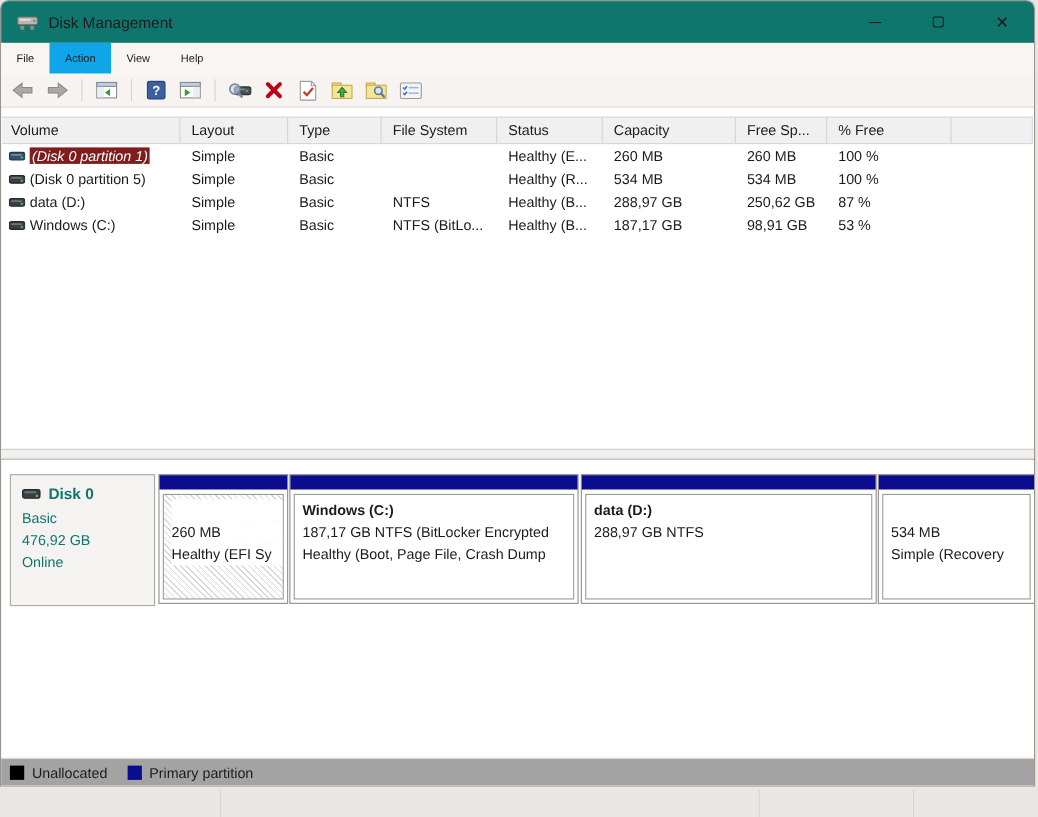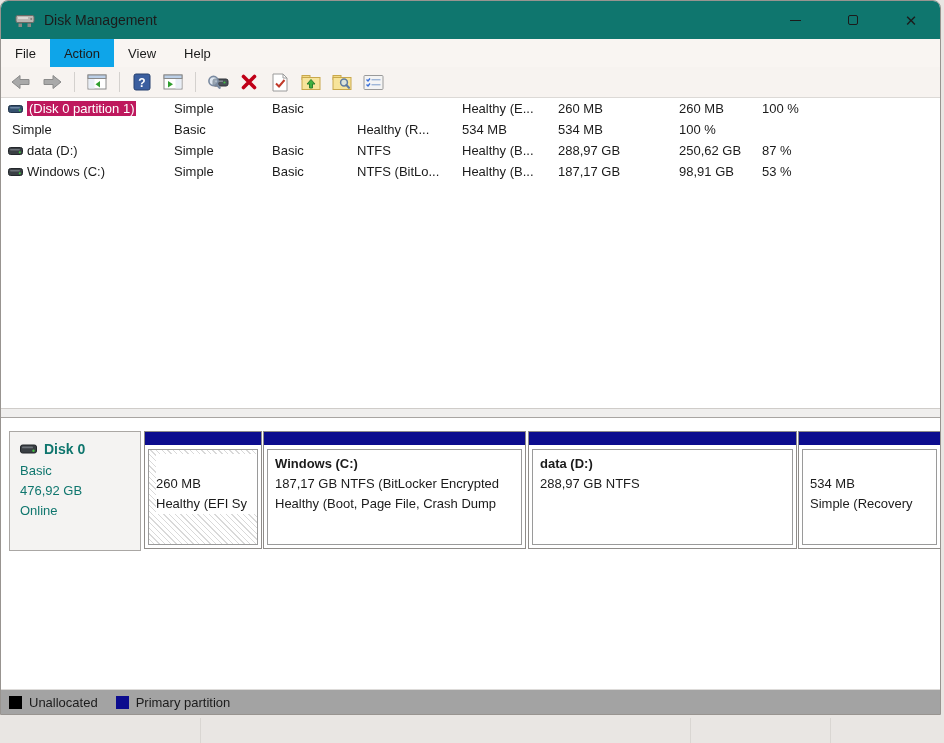--- a/index.html
+++ b/index.html
@@ -15,41 +15,41 @@
   .titlebar .app-icon{margin-left:14px;display:flex;align-items:center;}
   .titlebar .title{margin-left:9px;font-size:14px;color:#1b1b1b;}
   .win-controls{margin-left:auto;display:flex;height:100%;}
   .ctrl{width:58px;height:100%;display:flex;align-items:center;justify-content:center;color:#1b1b1b;}
   .glyph-min{width:11px;height:1px;background:#1b1b1b;}
   .glyph-max{width:10px;height:10px;border:1.2px solid #1b1b1b;border-radius:2px;}
   .glyph-close{font-size:15px;line-height:1;}
 
   
   .menubar{position:absolute;left:0;top:38px;right:0;height:28px;background:#f9f5f2;
-    display:flex;align-items:stretch;font-size:13px;color:#1b1b1b;}
+    display:flex;align-items:stretch;font-size:10px;color:#1b1b1b;}
   .menu-item{display:flex;align-items:center;padding:0 14px;}
   .menu-item.active{background:#0ea5e9;}
 
   
   .toolbar{position:absolute;left:0;top:66px;right:0;height:31px;background:#f7f3f0;
     border-bottom:1px solid #dcd9d6;display:flex;align-items:center;padding-left:8px;gap:7px;}
   .tbtn{width:24px;height:24px;display:flex;align-items:center;justify-content:center;}
   .tsep{width:1px;height:20px;background:#d4d1ce;margin:0 3px;}
 
   
   .list-pane{position:absolute;left:1px;right:1px;top:97px;height:310px;background:#fff;}
   .vgrid{display:grid;grid-template-columns:162px 98px 85px 105px 96px 121px 83px 113px 1fr;}
   .lheader{margin-top:8px;height:25px;background:#f0f0f0;border-top:1px solid #d8d8d8;
     border-bottom:1px solid #d8d8d8;font-size:13px;color:#1b1b1b;}
   .lheader .hcell{display:flex;align-items:center;padding-left:10px;border-right:1px solid #d4d4d4;}
   .lheader .hcell:first-child{padding-left:8px;}
   .vrow{height:21px;font-size:13px;color:#1b1b1b;}
   .vrow .cell{display:flex;align-items:center;padding-left:10px;white-space:nowrap;overflow:hidden;}
   .vrow .vol-cell{padding-left:6px;gap:4px;}
-  .sel-text{background:#be185d;color:#fff;padding:0 2px;}
+  .sel-text{background:#7f1d1d;color:#fff;padding:0 2px;font-style:italic;}
 
   
   .splitter{position:absolute;left:0;right:0;top:407px;height:10px;background:#f0efee;
     border-top:1px solid #cfccc9;border-bottom:1px solid #a8a5a2;}
 
   
   .bottom-pane{position:absolute;left:1px;right:1px;top:417px;height:271px;background:#fff;}
   .disk-panel{position:absolute;left:7px;top:13px;width:132px;height:120px;background:#f4f3f2;
     border:1px solid #aaa7a4;padding:7px 0 0 10px;font-size:13px;color:#0f766e;line-height:20px;}
   .disk-title{display:flex;align-items:center;gap:7px;font-weight:bold;font-size:14px;margin-bottom:2px;}
@@ -190,20 +190,31 @@
           <rect x="1" y="1.5" width="19" height="14" rx="1" fill="#f4f4f4" stroke="#9a9a9a"></rect>
           <path d="M3.5 5.5l1.5 1.5 2-2.5" stroke="#3a6fd8" stroke-width="1.4" fill="none"></path>
           <rect x="8.5" y="5" width="9" height="1.4" fill="#9fb6d8"></rect>
           <path d="M3.5 10.5l1.5 1.5 2-2.5" stroke="#3a6fd8" stroke-width="1.4" fill="none"></path>
           <rect x="8.5" y="10" width="9" height="1.4" fill="#9fb6d8"></rect>
         </svg>
       </div>
     </div>
 
     <div class="list-pane">
+      <div class="lheader vgrid">
+        <div class="hcell">Volume</div>
+        <div class="hcell">Layout</div>
+        <div class="hcell">Type</div>
+        <div class="hcell">File System</div>
+        <div class="hcell">Status</div>
+        <div class="hcell">Capacity</div>
+        <div class="hcell">Free Sp...</div>
+        <div class="hcell">% Free</div>
+        <div class="hcell"></div>
+      </div>
 
       <div class="vrow vgrid">
         <div class="cell vol-cell">
           <svg width="15" height="10" viewBox="0 0 15 10">
               <rect x="0.5" y="1.5" width="14" height="7" rx="2" fill="#35506e" stroke="#22354a"></rect>
               <rect x="2" y="3" width="10" height="1.6" rx="0.8" fill="#6e88a4"></rect>
               <circle cx="11.8" cy="6.3" r="1.1" fill="#3fc13f"></circle>
             </svg>
           <span class="sel-text">(Disk 0 partition 1)</span>
         </div>
@@ -211,20 +222,28 @@
         <div class="cell">Basic</div>
         <div class="cell"></div>
         <div class="cell">Healthy (E...</div>
         <div class="cell">260 MB</div>
         <div class="cell">260 MB</div>
         <div class="cell">100 %</div>
         <div class="cell"></div>
       </div>
 
       <div class="vrow vgrid">
+        <div class="cell vol-cell">
+          <svg width="15" height="10" viewBox="0 0 15 10">
+              <rect x="0.5" y="1.5" width="14" height="7" rx="2" fill="#3a3f44" stroke="#23272b"></rect>
+              <rect x="2" y="3" width="10" height="1.6" rx="0.8" fill="#6c7278"></rect>
+              <circle cx="11.8" cy="6.3" r="1.1" fill="#3fc13f"></circle>
+            </svg>
+          <span>(Disk 0 partition 5)</span>
+        </div>
         <div class="cell">Simple</div>
         <div class="cell">Basic</div>
         <div class="cell"></div>
         <div class="cell">Healthy (R...</div>
         <div class="cell">534 MB</div>
         <div class="cell">534 MB</div>
         <div class="cell">100 %</div>
         <div class="cell"></div>
       </div>
 

